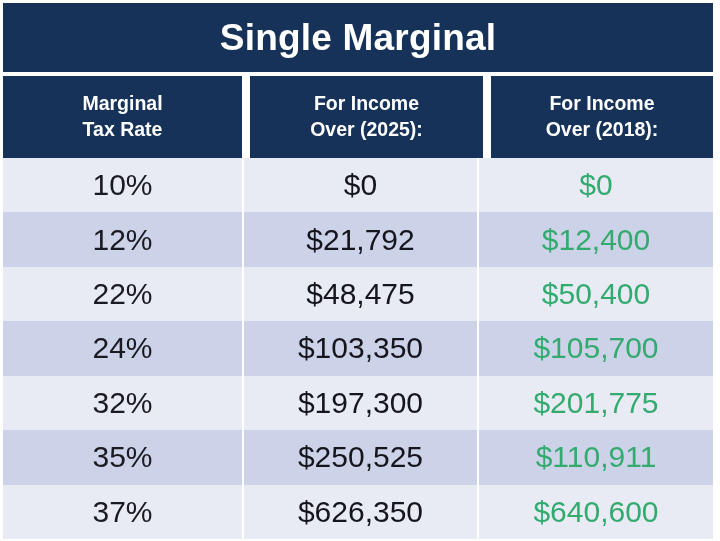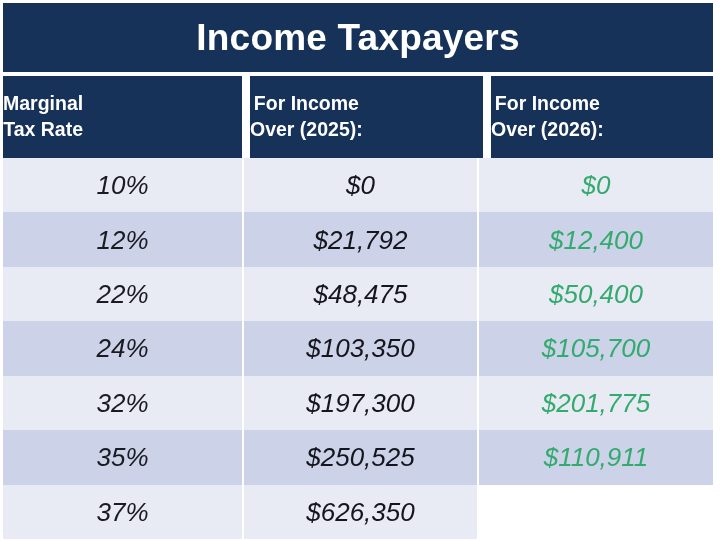--- a/index.html
+++ b/index.html
@@ -53,21 +53,21 @@
   .header-band {
     flex: 0 0 82px;
     height: 82px;
     display: flex;
     background: #ffffff;
   }
   .header-cell {
     background: #163258;
     display: flex;
     align-items: center;
-    justify-content: flex-start;
+    justify-content: center;
     text-align: center;
     color: #ffffff;
     font-size: 19.5px;
     font-weight: bold;
     line-height: 1.32;
     box-sizing: border-box;
   }
   .col-1 { flex: 0 0 239px; }
   .col-2 { flex: 0 0 233px; }
   .col-3 { flex: 1 1 auto; }
@@ -84,64 +84,63 @@
   .data-row {
     flex: 1 1 0;
     display: flex;
     min-height: 0;
   }
   .cell {
     display: flex;
     align-items: center;
     justify-content: center;
     text-align: center;
-    font-size: 26px;
+    font-size: 30px;
     line-height: 1;
     box-sizing: border-box;
     white-space: nowrap;
-    font-style: italic;
   }
   .data-row .col-2,
   .data-row .col-3 { margin-left: 2px; }
 
   .row-light .cell { background: #e9ebf4; }
   .row-dark  .cell { background: #ccd2e8; }
 
   .cell-rate   { color: #1a1a22; }
   .cell-y2025  { color: #15151d; }
   .cell-y2026  { color: #33aa6e; }
 </style>
 </head>
 <body>
 
 <div id="tax-table">
 
   <div class="title-band">
-    <span class="title-text">Income Taxpayers</span>
+    <span class="title-text">Single Marginal</span>
   </div>
 
   <div class="band-gap"></div>
 
   <div class="header-band">
     <div class="header-cell col-1">
       <div>
         <div>Marginal</div>
         <div>Tax Rate</div>
       </div>
     </div>
     <div class="header-cell col-2">
       <div>
         <div>For Income</div>
         <div>Over (2025):</div>
       </div>
     </div>
     <div class="header-cell col-3">
       <div>
         <div>For Income</div>
-        <div>Over (2026):</div>
+        <div>Over (2018):</div>
       </div>
     </div>
   </div>
 
   <div class="rows-area">
 
     <div class="data-row row-light">
       <div class="cell col-1 cell-rate">10%</div>
       <div class="cell col-2 cell-y2025">$0</div>
       <div class="cell col-3 cell-y2026">$0</div>
@@ -173,16 +172,17 @@
 
     <div class="data-row row-dark">
       <div class="cell col-1 cell-rate">35%</div>
       <div class="cell col-2 cell-y2025">$250,525</div>
       <div class="cell col-3 cell-y2026">$110,911</div>
     </div>
 
     <div class="data-row row-light">
       <div class="cell col-1 cell-rate">37%</div>
       <div class="cell col-2 cell-y2025">$626,350</div>
+      <div class="cell col-3 cell-y2026">$640,600</div>
     </div>
 
   </div>
 </div>
 
 </body></html>

